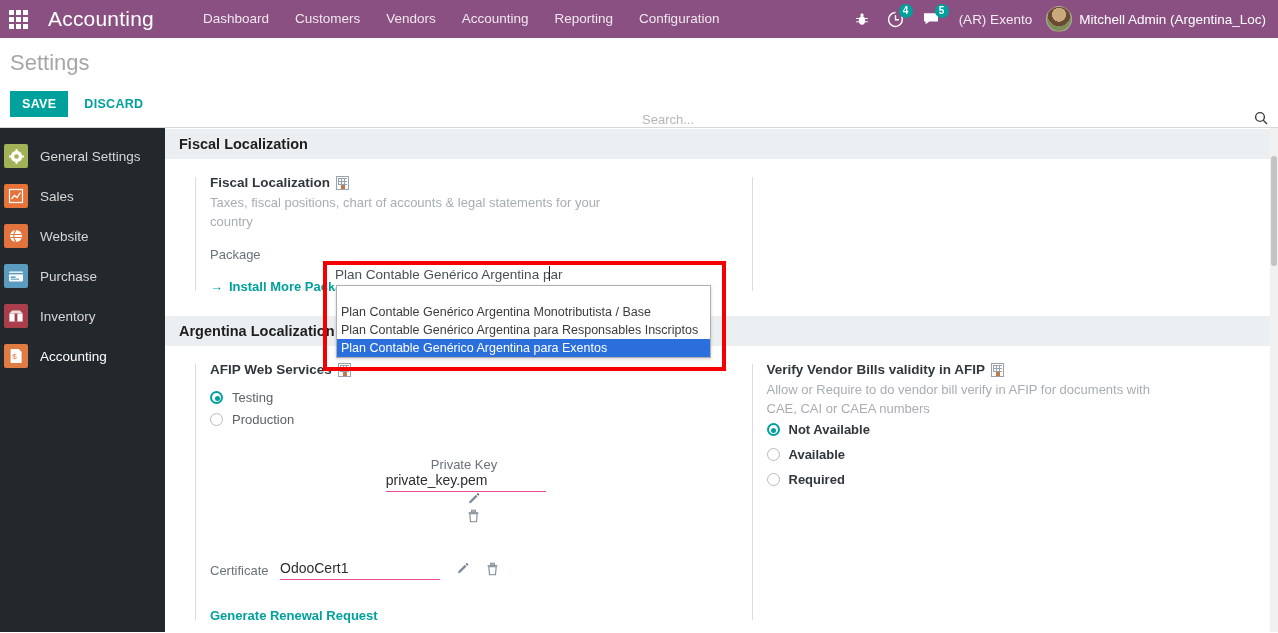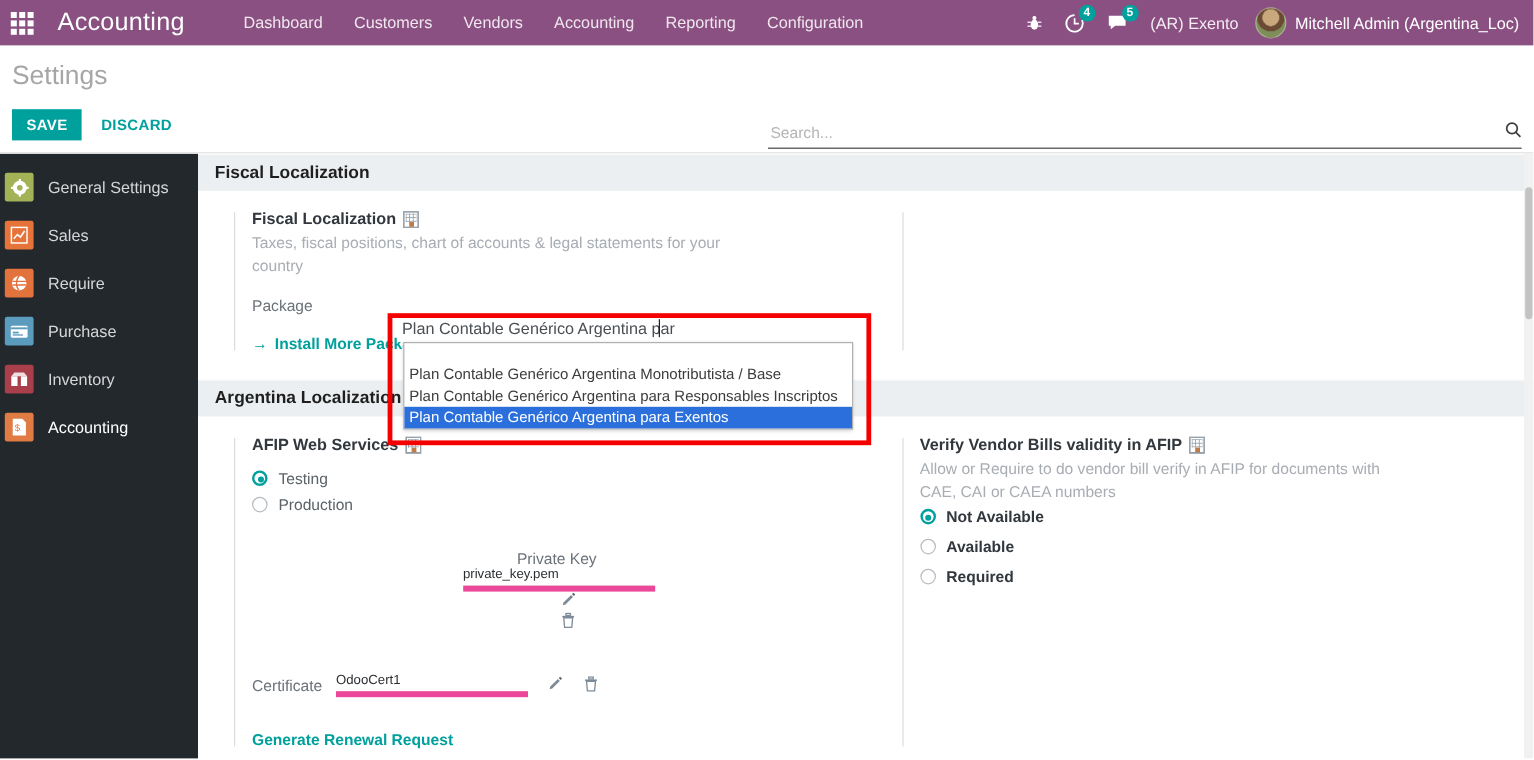--- a/index.html
+++ b/index.html
@@ -110,21 +110,21 @@
     background: #00a09d; color: #fff; border: none;
     font-size: 12.5px; font-weight: 600; letter-spacing: .3px;
     padding: 6px 12px; cursor: pointer; font-family: inherit;
   }
   #discard-button {
     background: transparent; border: none; color: #00a09d;
     font-size: 12.5px; font-weight: 600; letter-spacing: .3px;
     padding: 6px 8px; cursor: pointer; font-family: inherit;
   }
   #searchview {
-    position: absolute; left: 640px; top: 63px; width: 628px;
+    position: absolute; left: 640px; top: 73px; width: 628px;
     border-bottom: 1px solid #454545;
     display: flex; align-items: center;
     padding-bottom: 4px;
   }
   #search-input {
     flex: 1; border: none; outline: none;
     font-size: 13px; font-family: inherit; color: #444;
     background: transparent;
   }
   #search-input::placeholder { color: #b5b5b5; }
@@ -235,23 +235,23 @@
   .radio.on::after {
     content: ""; position: absolute;
     left: 2.5px; top: 2.5px; width: 5px; height: 5px;
     border-radius: 50%; background: #00a09d;
   }
   .radio-label { font-size: 13px; color: #5c6368; }
   .radio-label.bold { font-weight: bold; color: #31373d; }
 
   
   .uline-field {
-    border-bottom: 5px solid #ec4899;
+    border-bottom: 1px solid #ec4899;
     min-width: 160px; padding: 0 0 3px 0;
-    font-size: 11px; color: #2b2f33;
+    font-size: 14px; color: #2b2f33;
   }
   .act-ico { color: #7d8a97; font-size: 14px; margin-left: 16px; cursor: pointer; }
 
   .link-teal {
     color: #00a09d; font-size: 13px; font-weight: bold;
     cursor: pointer; display: inline-block;
   }
 
   
   #highlight-box {
@@ -415,21 +415,21 @@
     </div>
 
     <div class="side-item">
       <span class="app-ico ico-website">
         <svg width="16" height="16" viewBox="0 0 16 16" aria-hidden="true">
           <circle cx="8" cy="8" r="6" fill="#ffffff"></circle>
           <path d="M8 2c-3 3-3 9 0 12" fill="none" stroke="#e2733d" stroke-width="1.1"></path>
           <path d="M2.4 6.5h11.2M2.4 9.5h11.2" stroke="#e2733d" stroke-width="1.1"></path>
         </svg>
       </span>
-      <span class="s-label">Require</span>
+      <span class="s-label">Website</span>
     </div>
 
     <div class="side-item">
       <span class="app-ico ico-purchase">
         <svg width="16" height="13" viewBox="0 0 16 13" aria-hidden="true">
           <rect x="1" y="1.5" width="14" height="10" rx="1.2" fill="#ffffff"></rect>
           <rect x="2.6" y="6.4" width="5" height="1.5" fill="#5b9bbd"></rect>
           <rect x="2.6" y="8.6" width="8.5" height="1.1" fill="#5b9bbd"></rect>
           <rect x="1" y="2.8" width="14" height="1.6" fill="#5b9bbd"></rect>
         </svg>

